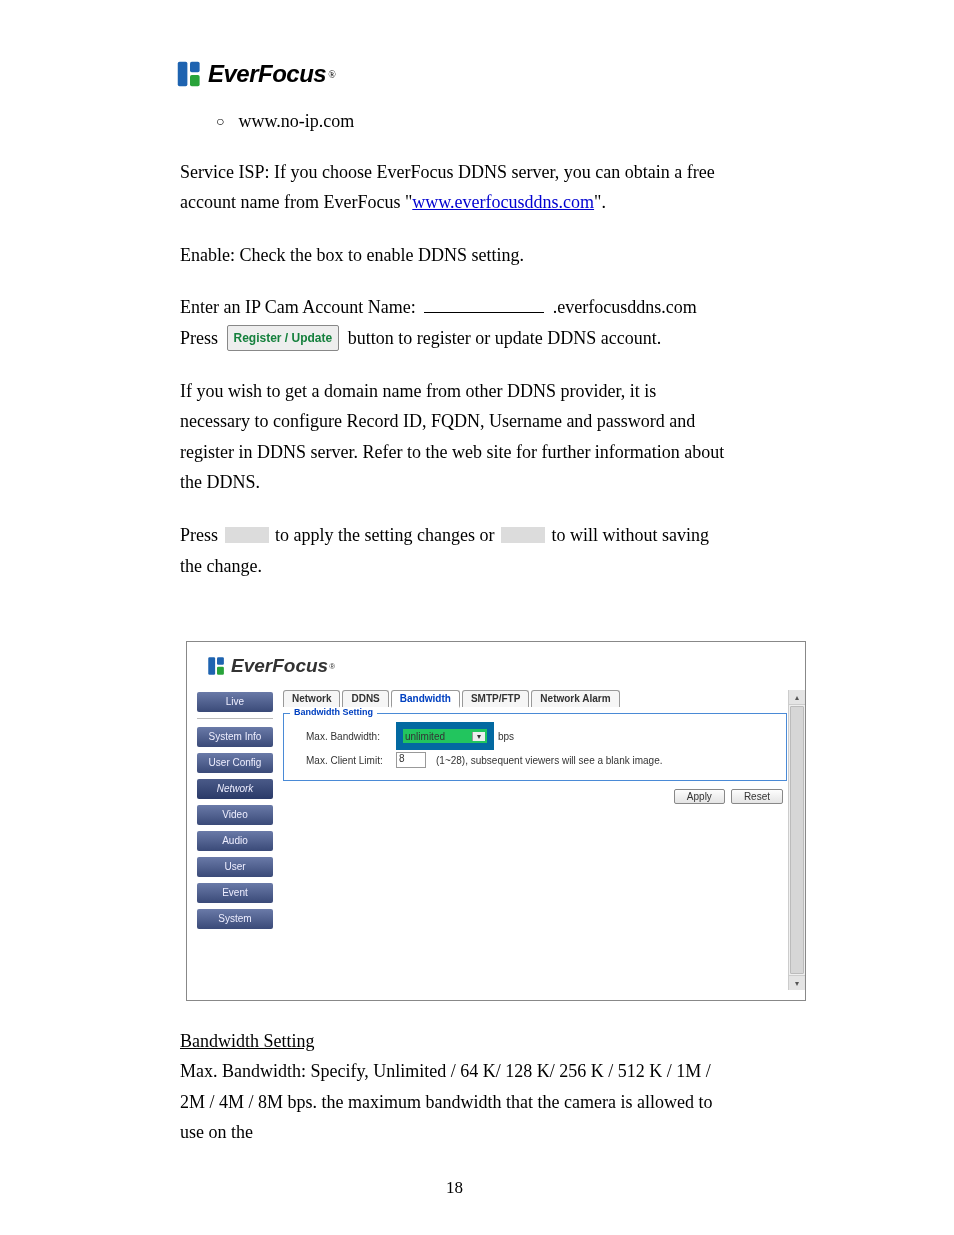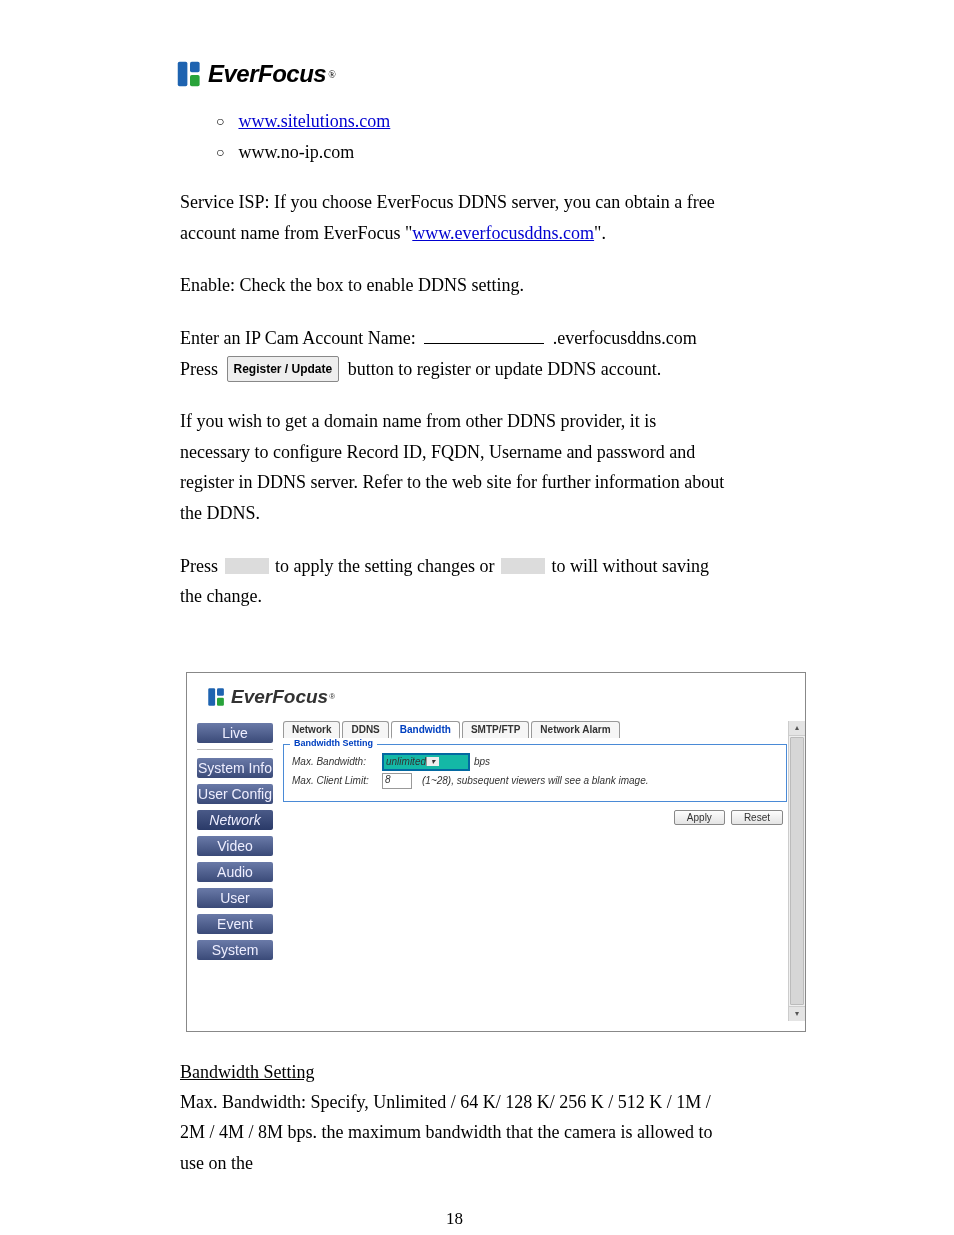--- a/index.html
+++ b/index.html
@@ -71,21 +71,21 @@
     width: 120px;
     height: 1em;
     vertical-align: baseline;
     margin: 0 4px;
   }
   .btn-reg {
     display: inline-block;
     font-family: Arial, Helvetica, sans-serif;
     font-weight: 700;
     font-size: 12px;
-    color: #000000;
+    color: #15803d;
     border: 1px solid #888;
     background: #eee;
     padding: 2px 6px;
     border-radius: 2px;
     vertical-align: 2px;
     margin: 0 4px;
   }
   .greybox {
     display: inline-block;
     width: 44px;
@@ -126,21 +126,21 @@
   }
   .ss-side {
     width: 96px;
     padding: 2px 10px;
     box-sizing: border-box;
   }
   .ss-side-item {
     height: 20px;
     line-height: 20px;
     text-align: center;
-    font-size: 14px;
+    font-size: 10px;
     color: #eef;
     margin-bottom: 6px;
     border-radius: 2px;
     background: linear-gradient(#6a7aa8,#3a4a78);
   }
   .ss-side-item.sel {
     background: linear-gradient(#4a5a88,#2a3a68);
     font-style: italic;
   }
   .ss-side hr {
@@ -180,35 +180,34 @@
     background: #fff;
     padding: 0 4px;
     font-size: 9px;
     color: #0040C0;
     font-weight: 700;
   }
   .ss-row {
     display: flex;
     align-items: center;
     font-size: 10px;
-    margin: 2px 0;
+    margin: 2px 14px;
     color: #333;
-    font-style: italic;
   }
   .ss-label { width: 90px; }
   .ss-sel {
-    border: 2px solid #0369a1;
+    border: 7px solid #0369a1;
     width: 80px;
     height: 14px;
     font-size: 10px;
     padding: 0 2px;
     display: inline-flex;
     align-items: center;
-    justify-content: flex-start;
-    background: #14b8a6;
+    justify-content: space-between;
+    background: #22c55e;
   }
   .ss-sel .arr {
     width: 12px;
     text-align: center;
     border-left: 1px solid #999;
     background: #eee;
     font-size: 8px;
   }
   .ss-num {
     border: 1px solid #999;
@@ -275,21 +274,20 @@
     <svg class="logo-mark" viewBox="0 0 32 32">
       <rect x="2" y="2" width="11" height="28" rx="2" fill="#1E63B0"></rect>
       <rect x="16" y="2" width="11" height="12" rx="2" fill="#1E63B0"></rect>
       <rect x="16" y="17" width="11" height="13" rx="2" fill="#28A33A"></rect>
     </svg>
     <span class="logo-text">EverFocus</span>
     <span class="logo-r">®</span>
   </div>
 
   <ul class="bullets">
-    <li><a class="link">www.sitelutions.com</a></li>
     <li><span>www.no-ip.com</span></li>
   </ul>
 
   <p class="para">
     <span>Service ISP: If you choose EverFocus DDNS server, you can obtain a free account name from EverFocus "</span><a class="link">www.everfocusddns.com</a><span>".</span>
   </p>
 
   <p class="para">Enable: Check the box to enable DDNS setting.</p>
 
   <div class="para">

